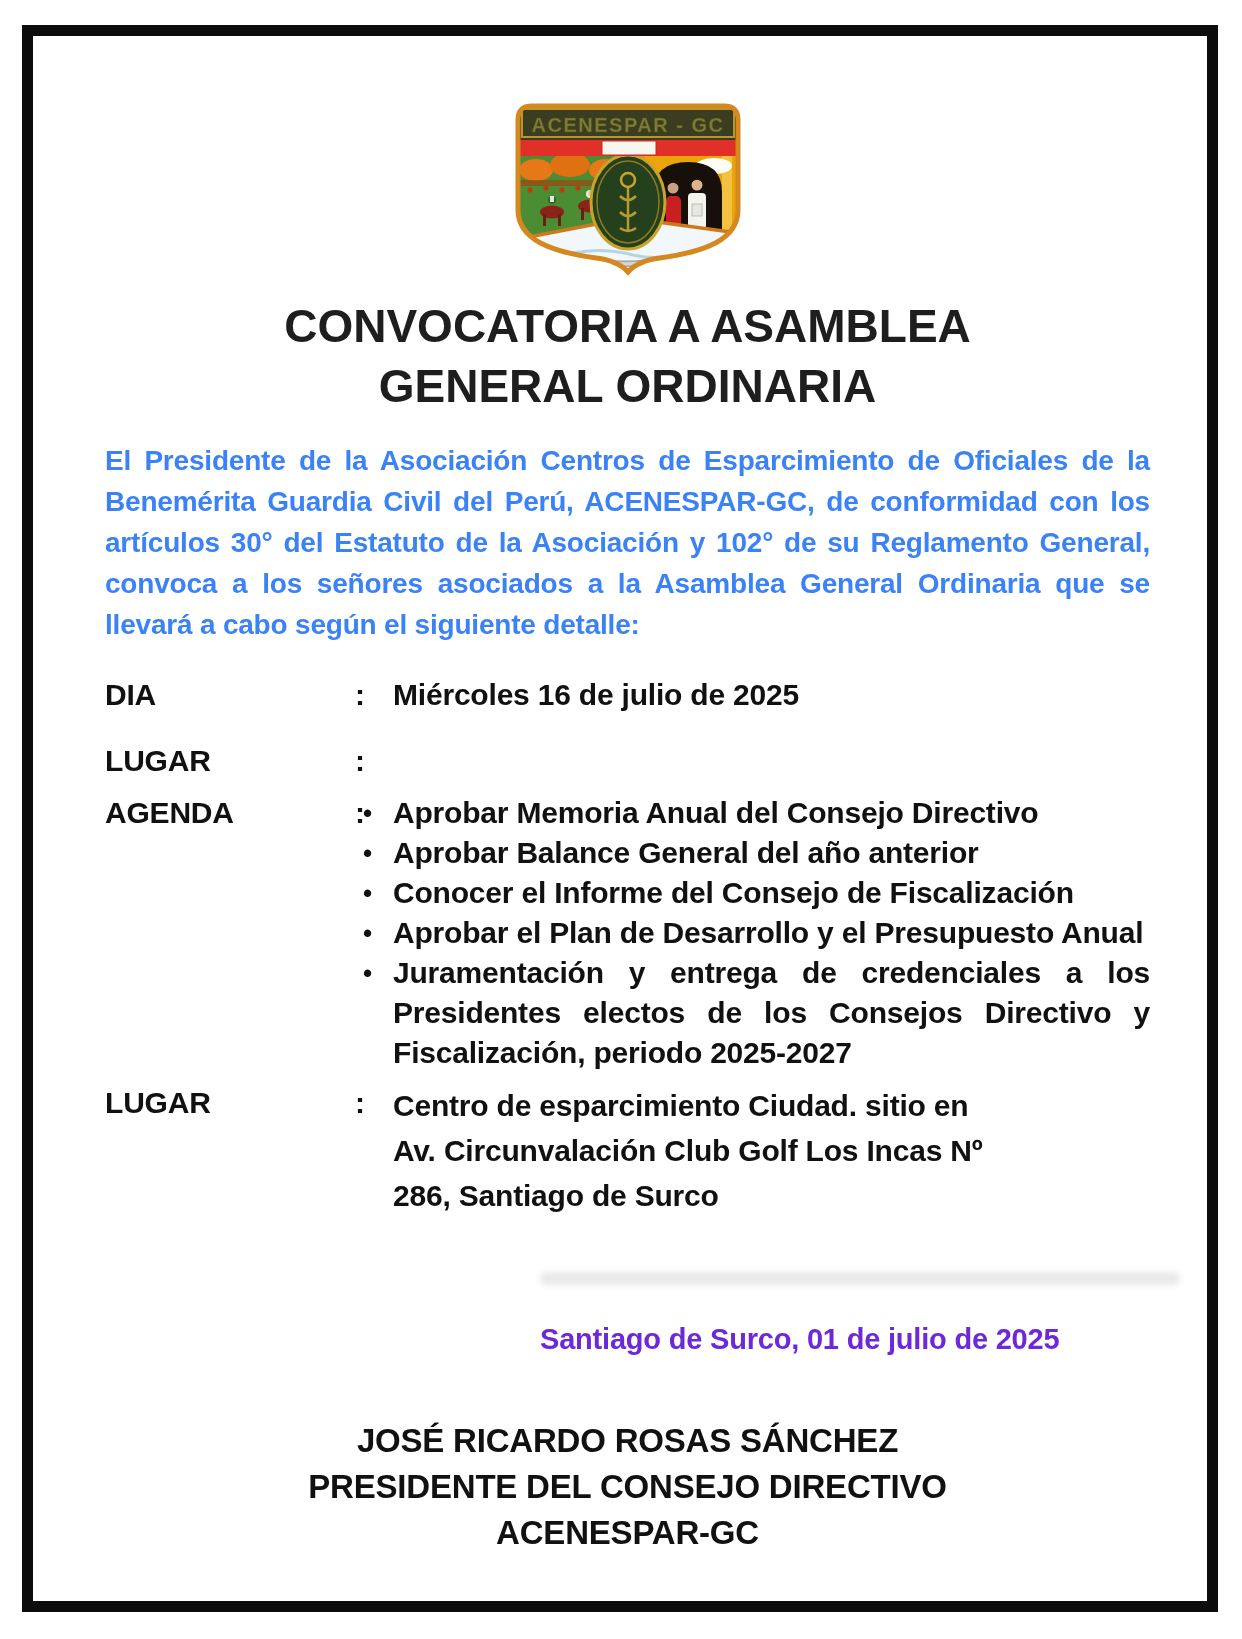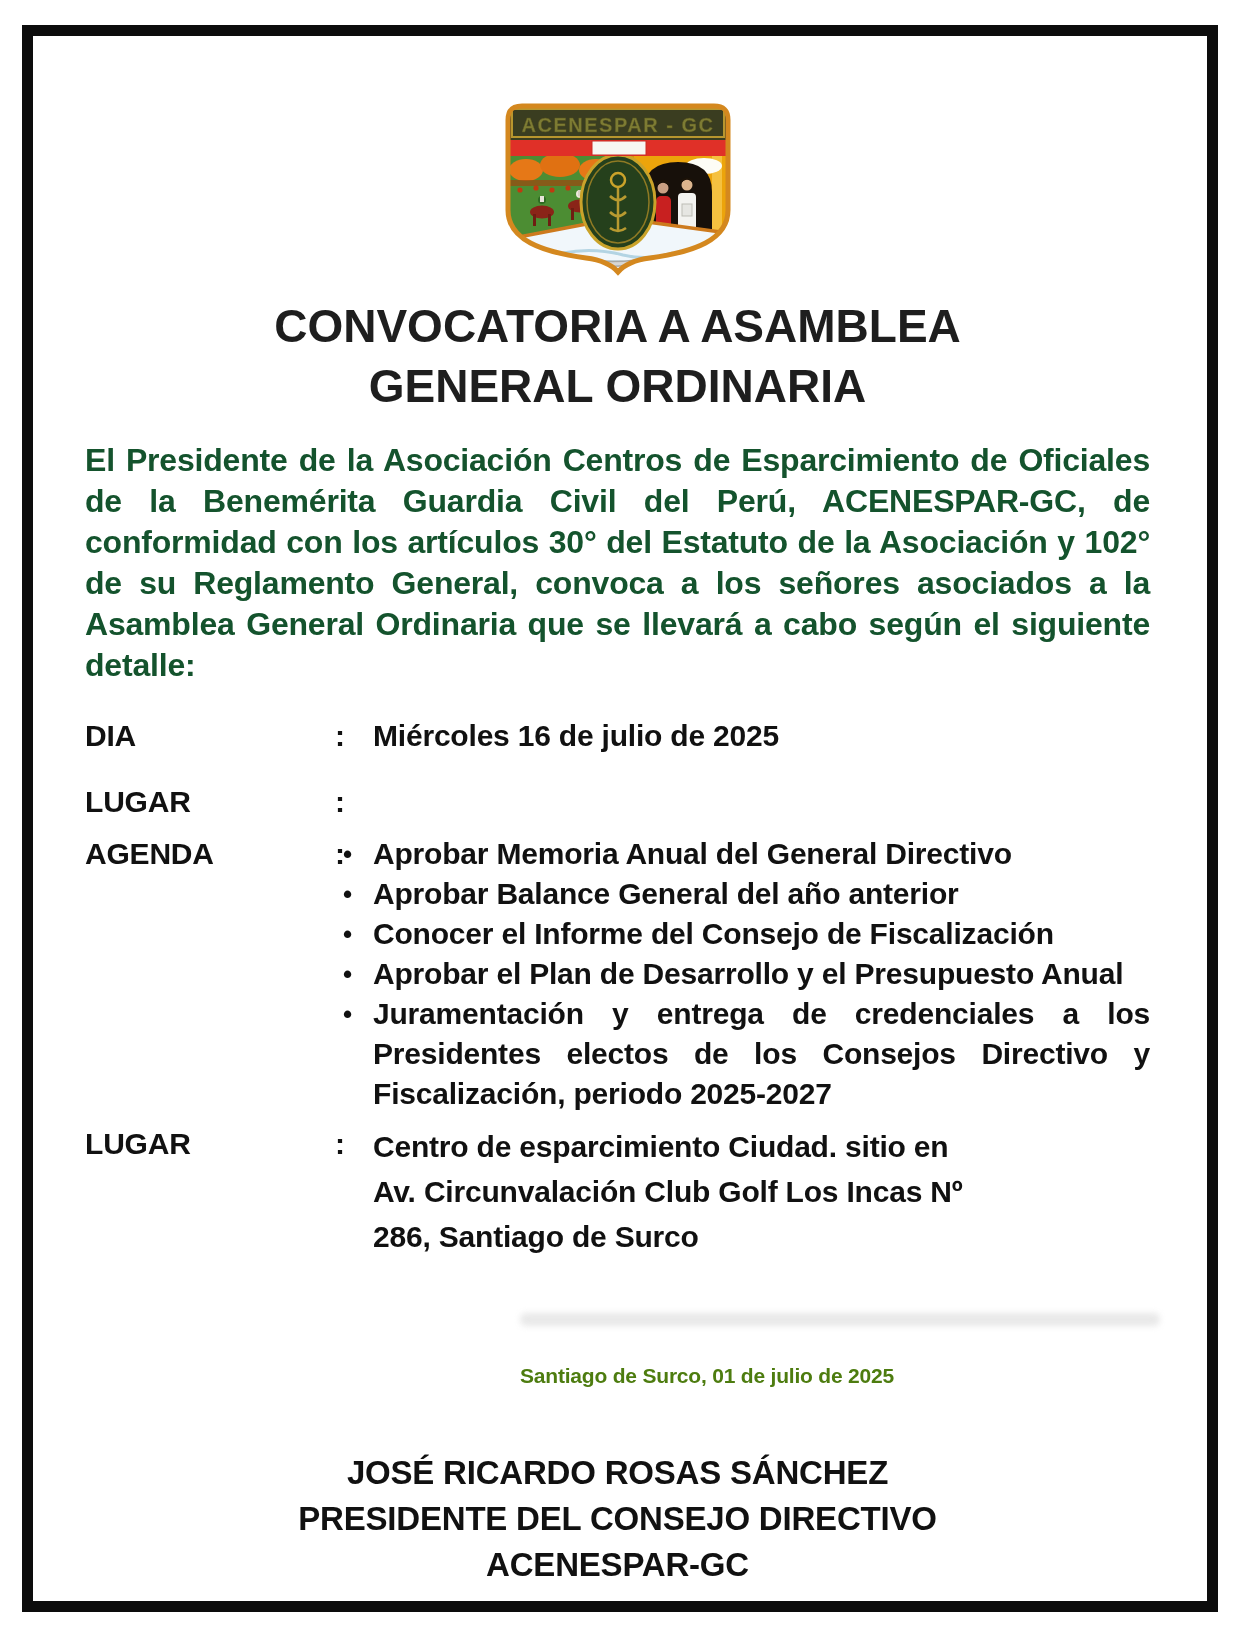--- a/index.html
+++ b/index.html
@@ -2,50 +2,50 @@
 <html><head>
 <meta charset="utf-8">
 <style>
   html,body{margin:0;padding:0;}
   body{
     width:1242px;height:1639px;background:#ffffff;position:relative;overflow:hidden;
     font-family:"Liberation Sans", sans-serif;color:#1b1b1b;
   }
   .frame{
     position:absolute;left:22px;top:25px;width:1196px;height:1587px;
-    border:11px solid #0c0c0c;box-sizing:border-box;background:#fff;
+    border:11px solid #0c0c0c;box-sizing:border-box;background:#fff;padding-left:20px;
   }
   .content{
     box-sizing:border-box;height:100%;padding:58px 57px 0 52px;
     font-weight:bold;letter-spacing:-0.2px;
   }
   .emblem-wrap{text-align:center;margin:6px 0 0 0;}
   .doc-title{margin-top:14px;text-align:center;font-size:46px;line-height:60px;color:#1e1e1e;letter-spacing:0;}
   .intro{
-    margin-top:24px;font-size:32px;line-height:41px;text-align:justify;color:#14532d;
+    margin-top:24px;font-size:28px;line-height:41px;text-align:justify;color:#3b82f6;
   }
   .details{margin-top:30px;font-size:30px;line-height:40px;color:#111;}
   .row{display:flex;align-items:flex-start;}
   .row-label{width:250px;flex:0 0 250px;}
   .row-colon{width:38px;flex:0 0 38px;}
   .row-value{flex:1;}
   .row-dia{margin-bottom:26px;}
   .row-hora{margin-bottom:12px;}
   .row-agenda{margin-bottom:10px;}
   .agenda-list{list-style:none;margin:0 0 0 -30px;padding:0;}
   .agenda-item{display:flex;align-items:flex-start;}
   .agenda-item .bullet{flex:0 0 30px;width:30px;font-size:26px;}
   .agenda-item .txt{flex:1;}
   .txt.justify{text-align:justify;}
   .row-lugar .row-value{line-height:45px;}
   .smudge{
     margin:54px 0 0 435px;width:640px;height:13px;border-radius:6px;
     background:#cdcdcd;opacity:0.45;filter:blur(3px);
   }
-  .dateline{margin:38px 0 0 435px;font-size:21px;color:#4d7c0f;}
+  .dateline{margin:38px 0 0 435px;font-size:29px;color:#6d28d9;}
   .signature{margin-top:62px;text-align:center;font-size:33px;line-height:46px;color:#111;}
   svg text{font-family:"Liberation Sans", sans-serif;}
 </style>
 </head>
 <body>
 
 <div class="frame">
   <div class="content">
 
     <div class="emblem-wrap">
@@ -137,21 +137,21 @@
         <div class="row-colon">:</div>
       </div>
 
       <div class="row row-agenda">
         <div class="row-label">AGENDA</div>
         <div class="row-colon">:</div>
         <div class="row-value">
           <ul class="agenda-list">
             <li class="agenda-item">
               <span class="bullet">•</span>
-              <span class="txt">Aprobar Memoria Anual del General Directivo</span>
+              <span class="txt">Aprobar Memoria Anual del Consejo Directivo</span>
             </li>
             <li class="agenda-item">
               <span class="bullet">•</span>
               <span class="txt">Aprobar Balance General del año anterior</span>
             </li>
             <li class="agenda-item">
               <span class="bullet">•</span>
               <span class="txt">Conocer el Informe del Consejo de Fiscalización</span>
             </li>
             <li class="agenda-item">

